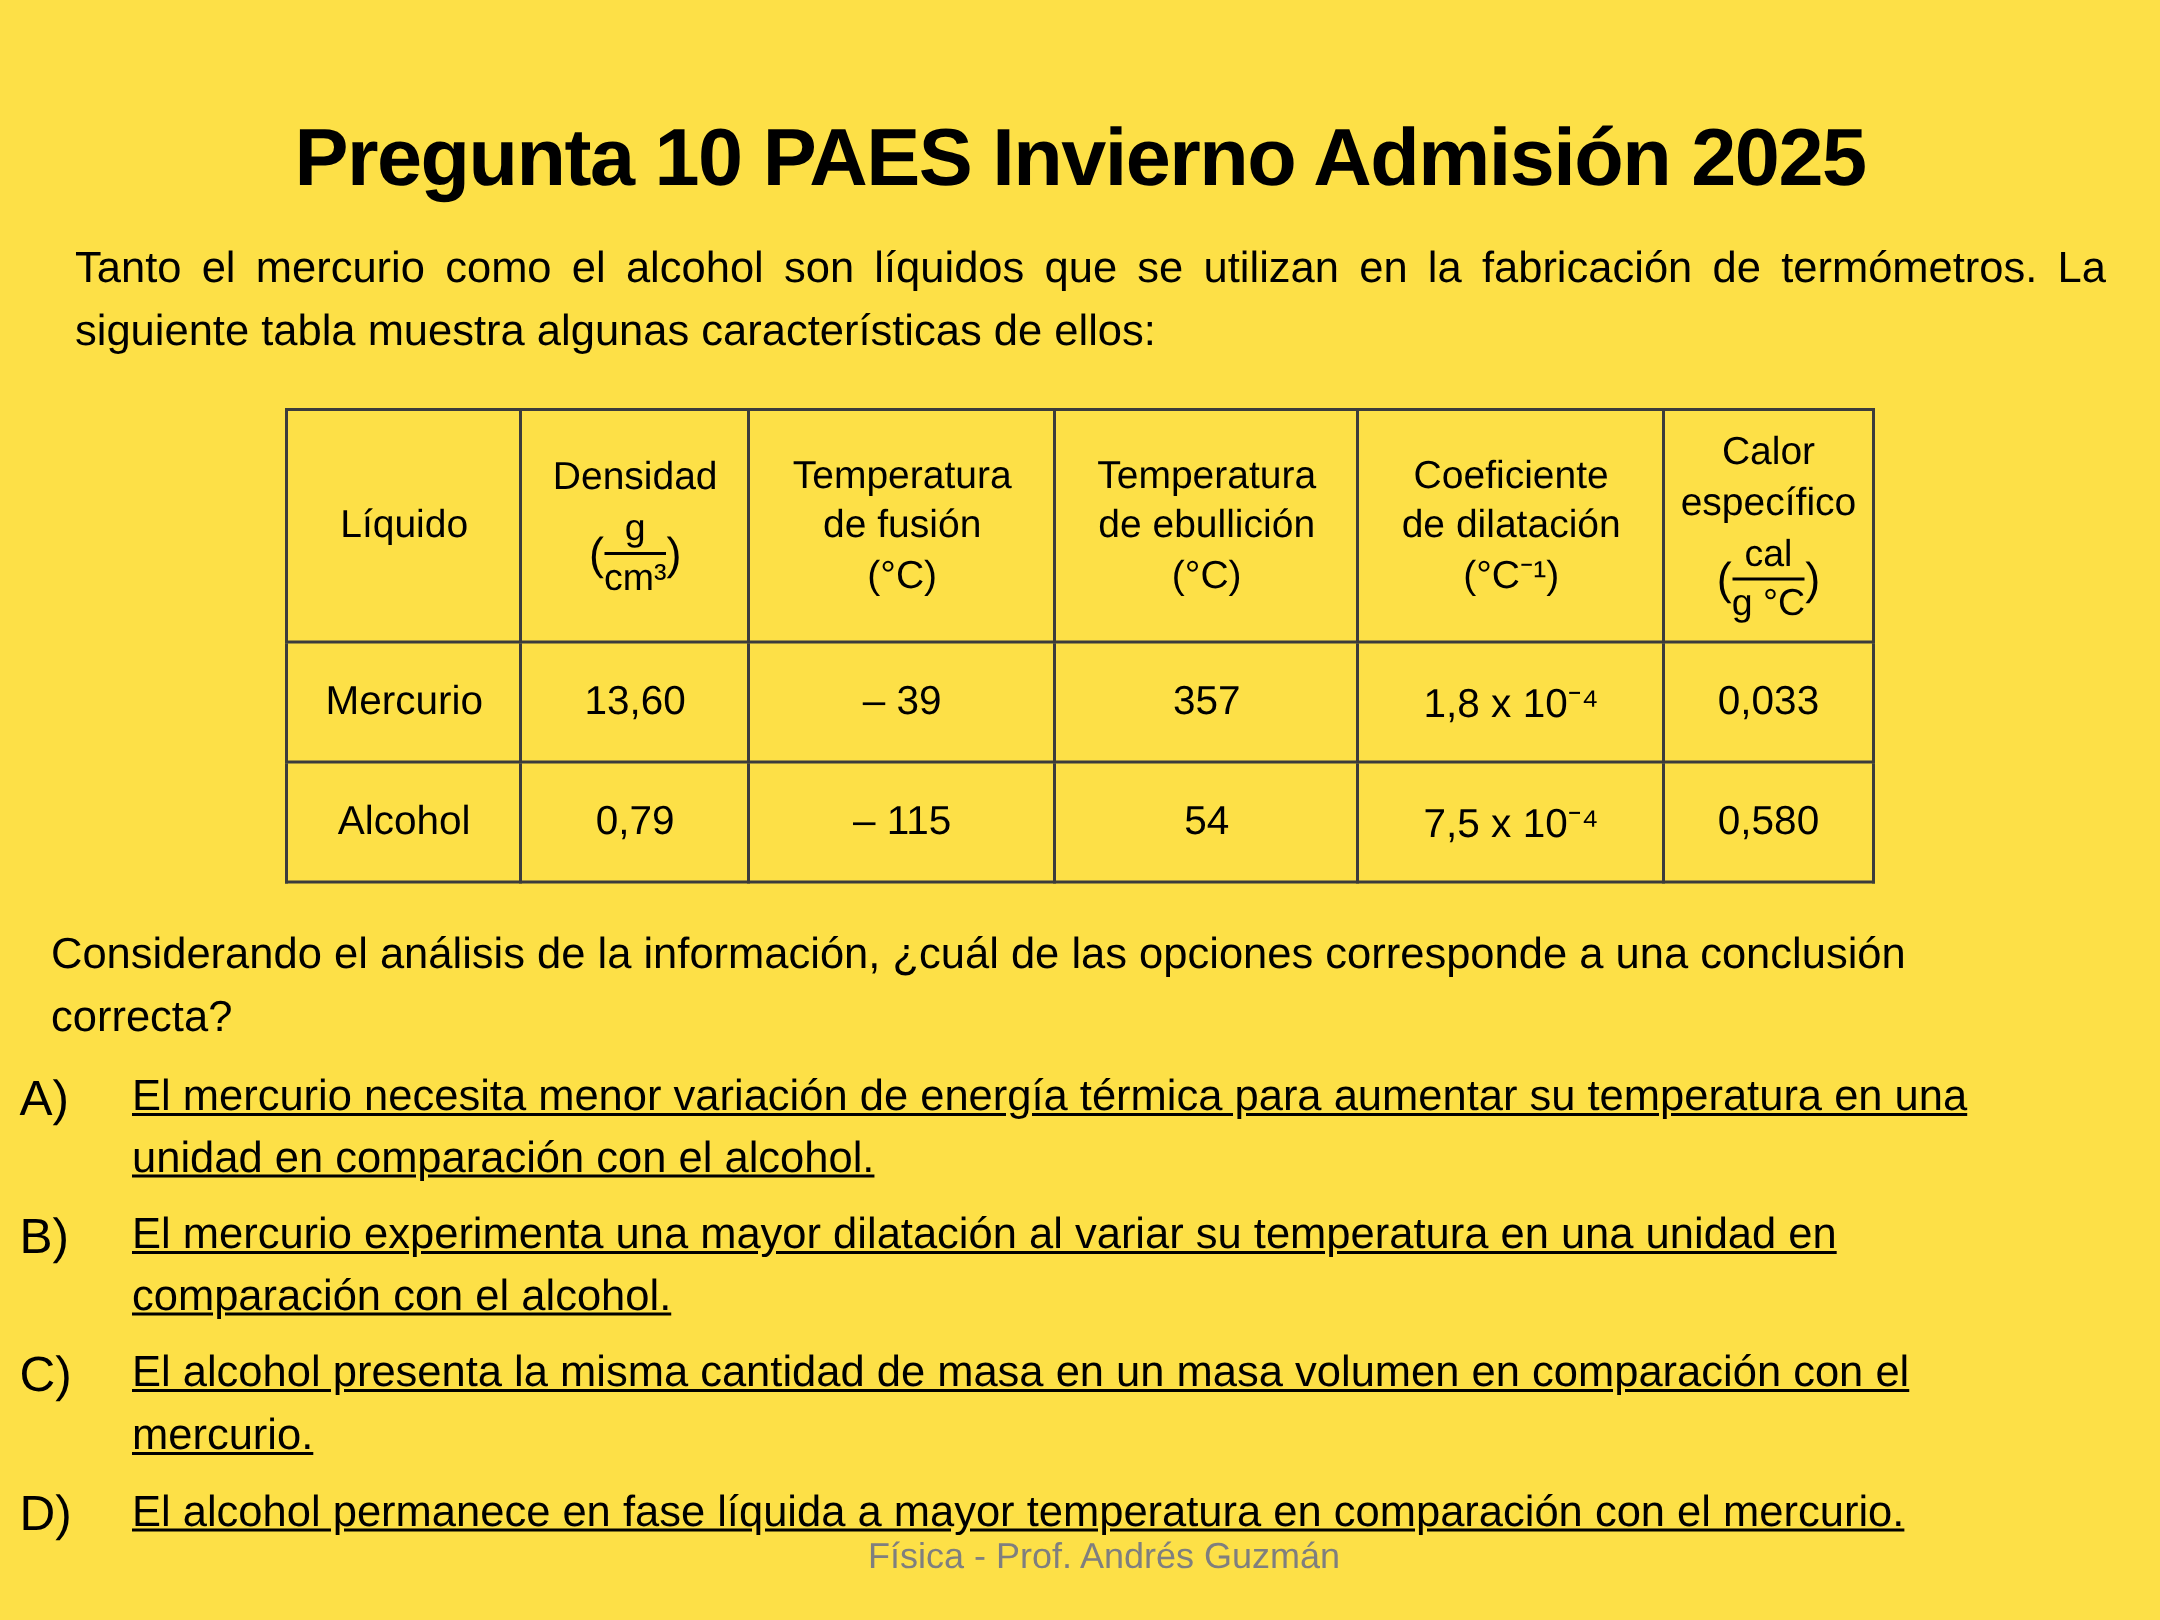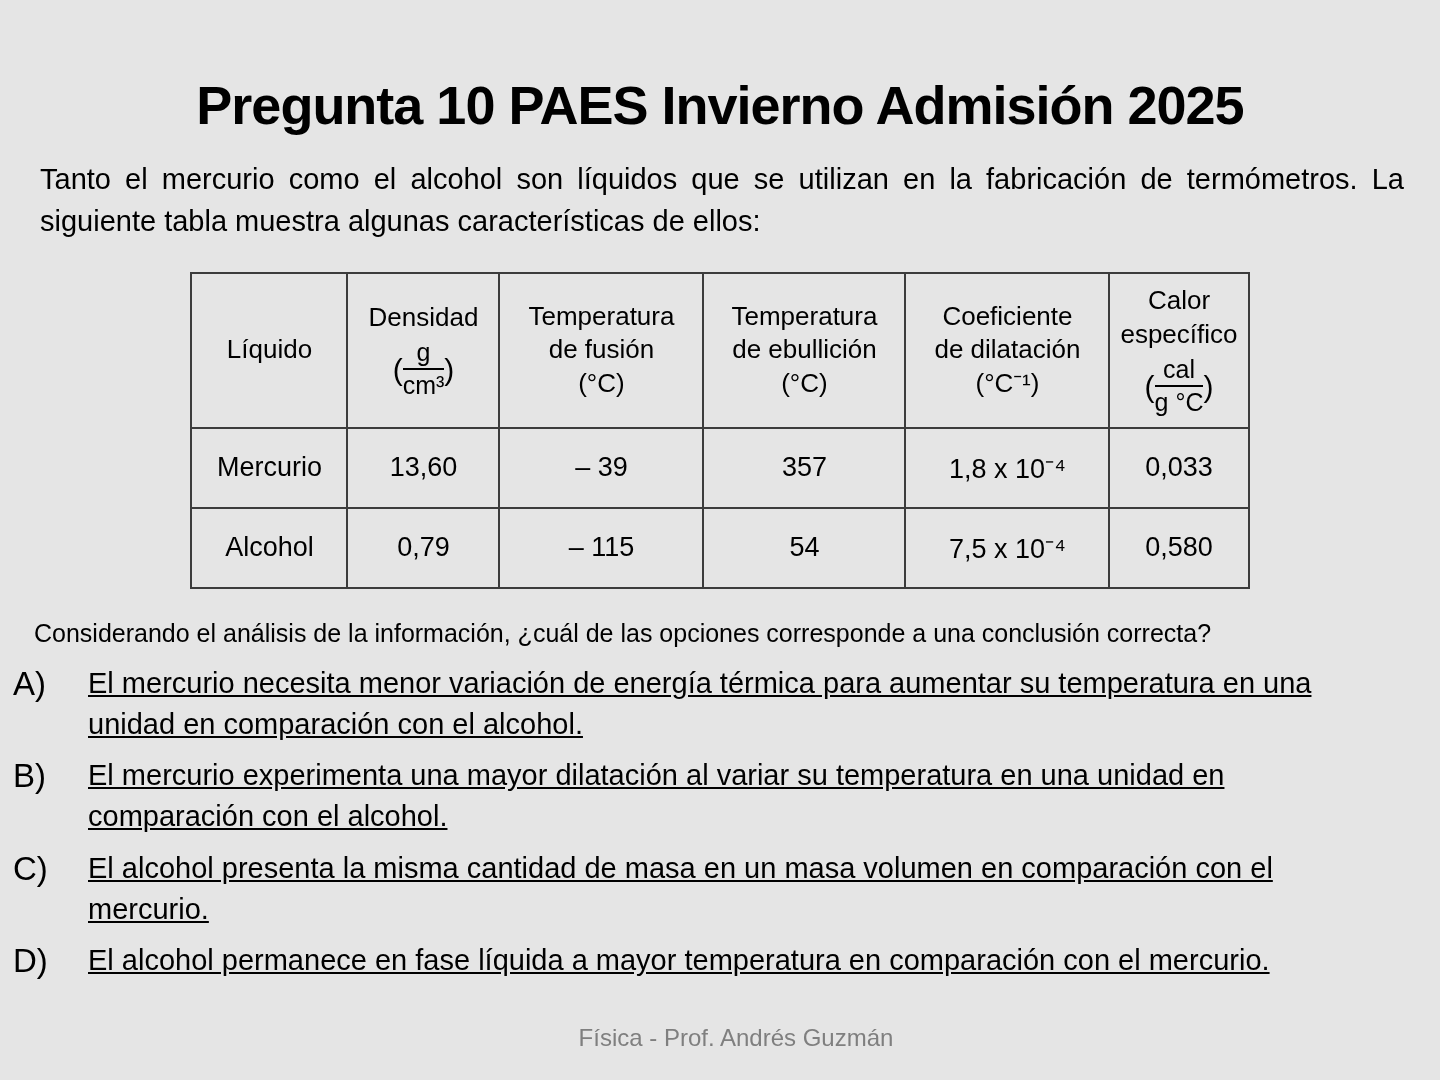--- a/index.html
+++ b/index.html
@@ -1,37 +1,37 @@
 <!DOCTYPE html>
 <html><head>
 <meta charset="utf-8">
 <style>
   * { margin: 0; padding: 0; box-sizing: border-box; }
   html, body { background: #ffffff; }
   .page {
     width: 1440px;
     height: 1080px;
     position: relative;
-    background: #e5e5e5;
+    background: #fde047;
     color: #000000;
     font-family: "Liberation Sans", sans-serif;
     overflow: hidden;
   }
   .title {
     text-align: center;
     font-size: 54px;
     font-weight: bold;
     padding-top: 74px;
     letter-spacing: -1px;
   }
   .intro {
     font-size: 29px;
     line-height: 1.45;
     text-align: justify;
-    margin: 22px 36px 0 40px;
+    margin: 22px 36px 0 50px;
   }
   table.props-table {
     border-collapse: collapse;
     margin: 30px auto 0;
   }
   .props-table th, .props-table td {
     border: 2px solid #3c3c3c;
     text-align: center;
     font-weight: normal;
     vertical-align: middle;
@@ -65,21 +65,21 @@
     border-bottom: 2px solid #000;
     padding: 0 5px 2px;
   }
   .frac .den {
     display: block;
     padding-top: 2px;
   }
   .paren { font-size: 30px; vertical-align: middle; }
   .frac-line { margin-top: 4px; white-space: nowrap; }
   .question {
-    font-size: 25px;
+    font-size: 29px;
     line-height: 1.45;
     margin: 26px 140px 0 34px;
   }
   .options { margin-top: 12px; }
   .option { display: flex; align-items: flex-start; margin-top: 10px; }
   .opt-label {
     flex: 0 0 88px;
     padding-left: 13px;
     font-size: 33px;
     line-height: 1.25;

